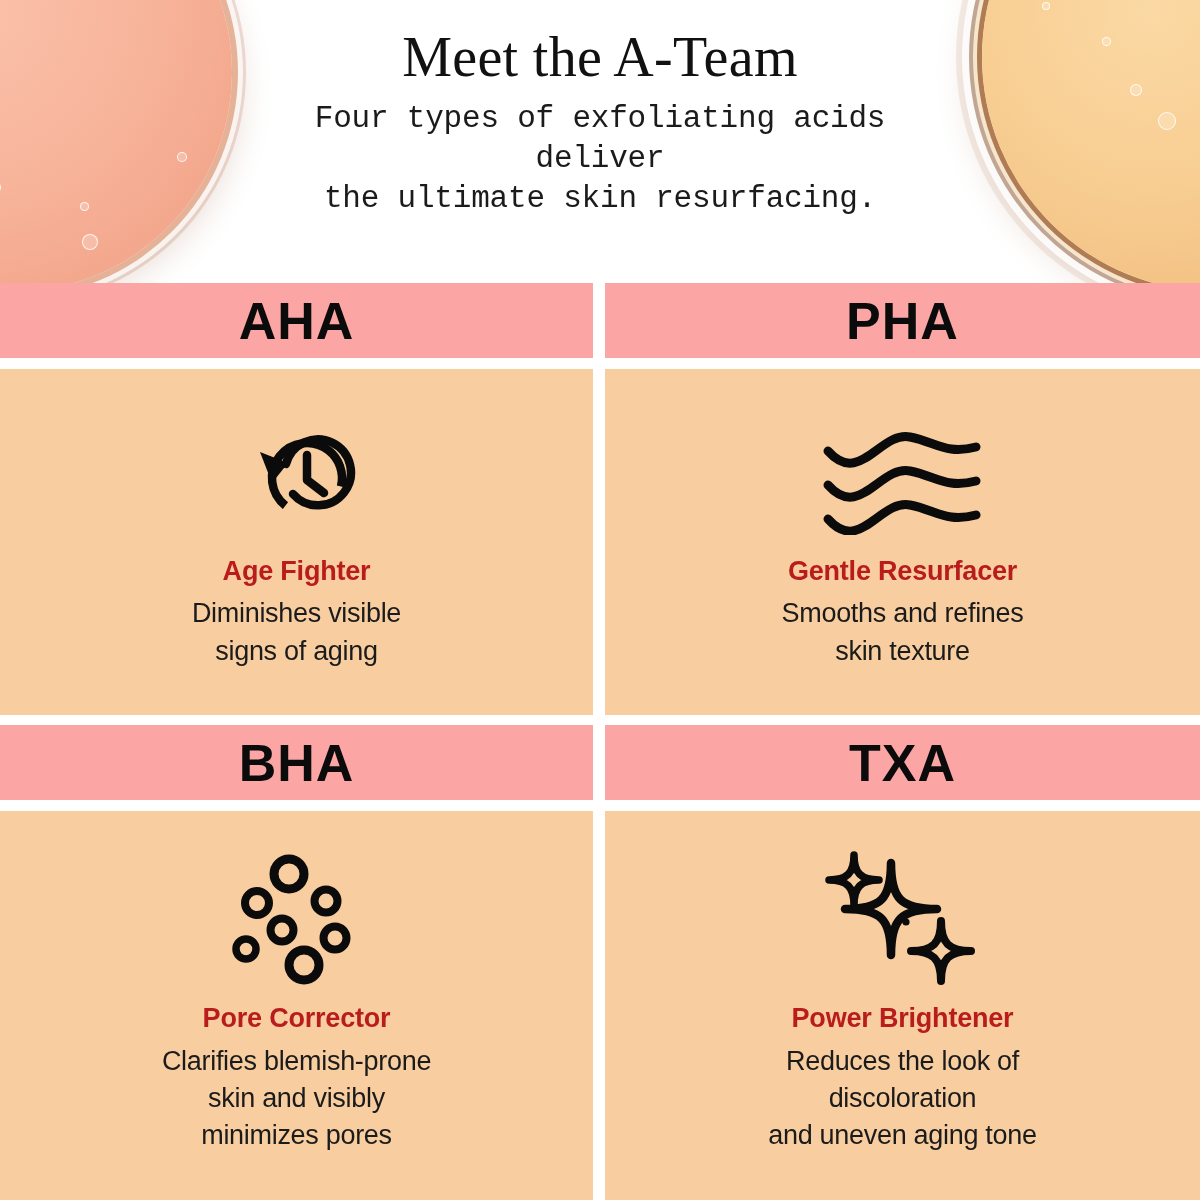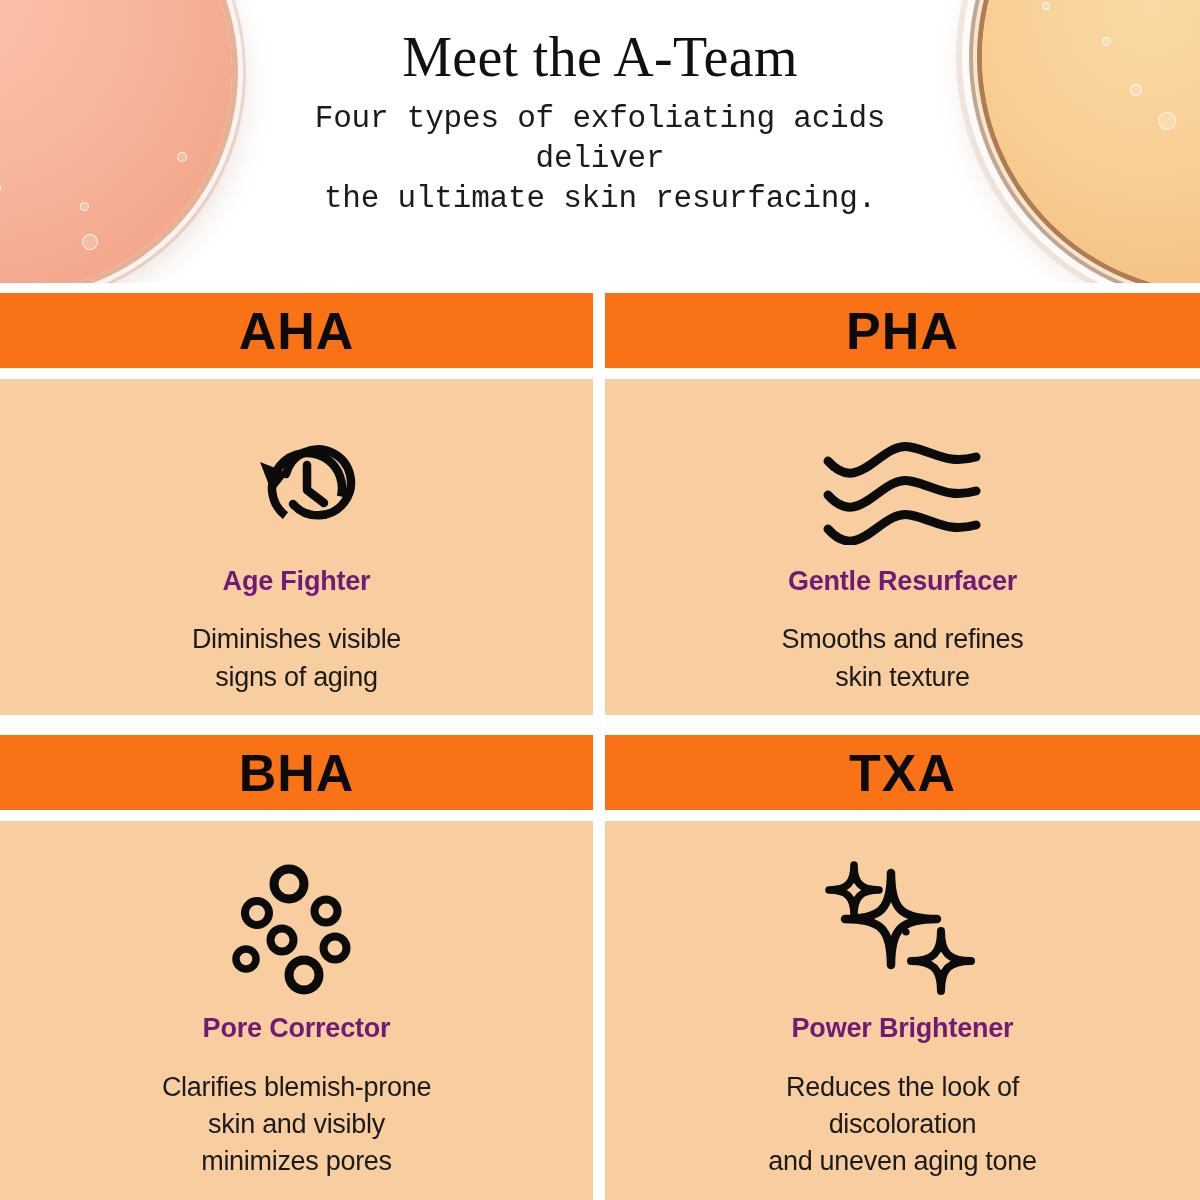--- a/index.html
+++ b/index.html
@@ -123,27 +123,26 @@
     grid-template-columns: 593px 12px 595px;
     grid-template-rows: auto 10px auto;
   }
   .cell {
     display: flex;
     flex-direction: column;
   }
   .cell-gap-col, .cell-gap-row { background: #ffffff; }
 
   .acid-header {
-    background: #f97316;
+    background: #fca5a5;
     height: 75px;
     display: flex;
     align-items: center;
     justify-content: center;
     flex: 0 0 auto;
-    margin-top: 10px;
   }
   .acid-header-label {
     font-family: "Liberation Sans", sans-serif;
     font-weight: 700;
     font-size: 52px;
     letter-spacing: 1px;
     color: #0b0b0b;
     line-height: 1;
   }
   .card-gap { height: 11px; background: #ffffff; flex: 0 0 auto; }
@@ -163,27 +162,27 @@
     align-items: center;
     justify-content: center;
   }
   .icon-wrap svg { display: block; }
 
   .card-title {
     margin: 0;
     font-family: "Liberation Sans", sans-serif;
     font-weight: 700;
     font-size: 27px;
-    color: #701a75;
+    color: #b91c1c;
     line-height: 1.2;
     text-align: center;
     letter-spacing: -0.2px;
   }
   .card-desc {
-    margin: 24px 0 0;
+    margin: 8px 0 0;
     font-family: "Liberation Sans", sans-serif;
     font-weight: 400;
     font-size: 27px;
     color: #1b1b1b;
     line-height: 1.38;
     text-align: center;
     letter-spacing: -0.3px;
     white-space: pre-line;
   }
   

